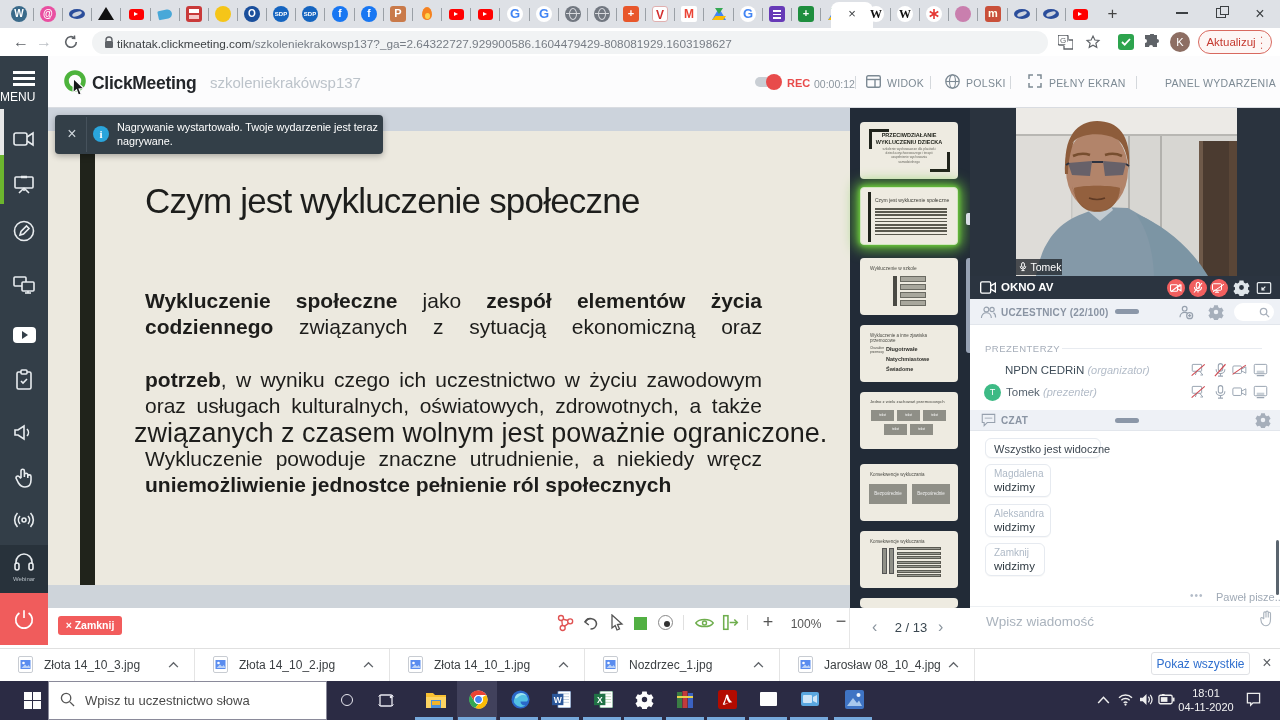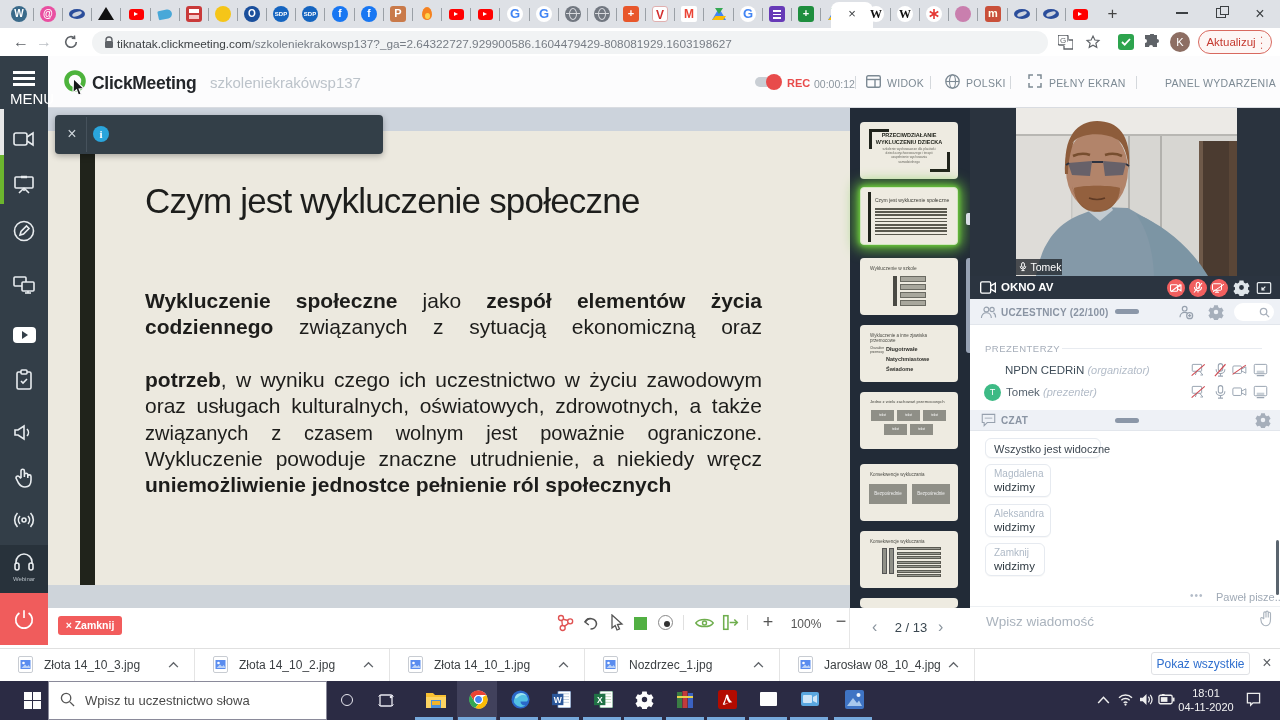--- a/index.html
+++ b/index.html
@@ -179,21 +179,21 @@
         <path d="M13 9 L13 13 L9 13"></path>
       </g>
     </svg>
 <div class="a" style="left:1049px;top:77px;width:85px;height:12px;color:#7d8a94;font-size:10.5px;letter-spacing:0.3px;">PEŁNY EKRAN</div>
 <div class="a" style="left:1136px;top:76px;width:1px;height:13px;background:#d4d8dc;"></div>
 <div class="a" style="left:1165px;top:77px;width:115px;height:12px;color:#7d8a94;font-size:10.5px;letter-spacing:0.3px;">PANEL WYDARZENIA</div>
 <div class="a" style="left:0;top:56px;width:48px;height:537px;background:#333e48;"></div>
 <div class="a" style="left:13px;top:71px;width:22px;height:2.5px;background:#fff;"></div>
 <div class="a" style="left:13px;top:77px;width:22px;height:2.5px;background:#fff;"></div>
 <div class="a" style="left:13px;top:83px;width:22px;height:2.5px;background:#fff;"></div>
-<div class="a" style="left:0;top:90px;width:64px;height:11px;color:#fff;font-size:15px;text-align:center;">MENU</div>
+<div class="a" style="left:0;top:90px;width:64px;height:11px;color:#fff;font-size:12px;text-align:left;">MENU</div>
 <div class="a" style="left:0;top:109px;width:4px;height:46px;background:#e8e8e8;"></div>
 <div class="a" style="left:0;top:155px;width:4px;height:49px;background:#6cb52e;"></div>
 <svg class="a" style="left:12px;top:127px;" width="24" height="24" viewBox="0 0 24 24" fill="none" stroke="#e8ecef" stroke-width="1.6">
       <rect x="2" y="6" width="13" height="12" rx="2"></rect>
       <path d="M15 10 L21 6 V18 L15 14"></path>
     </svg>
 <svg class="a" style="left:12px;top:173px;" width="24" height="24" viewBox="0 0 24 24" fill="none" stroke="#e8ecef" stroke-width="1.6">
       <rect x="3" y="4" width="18" height="11" rx="1"></rect>
       <line x1="12" y1="15" x2="12" y2="18"></line>
       <line x1="12" y1="15" x2="7" y2="20"></line>
@@ -242,21 +242,21 @@
       <line x1="12" y1="2.5" x2="12" y2="11"></line>
     </svg>
 <div class="a" style="left:48px;top:108px;width:802px;height:23px;background:#ccd3dc;"></div>
 <div class="a" style="left:48px;top:131px;width:802px;height:454px;background:#ece9df;"></div>
 <div class="a" style="left:80px;top:131px;width:15px;height:454px;background:#20231b;"></div>
 <div class="a" style="left:145px;top:181px;width:640px;height:42px;color:#1d1e1c;font-size:35px;letter-spacing:-0.8px;">Czym jest wykluczenie społeczne</div>
 <div class="a" style="left:145px;top:288px;width:617px;height:26px;color:#1d1d1b;font-size:21px;line-height:26px;text-align:justify;text-align-last:justify;white-space:nowrap;font-stretch:condensed;"><b>Wykluczenie społeczne</b> jako <b>zespół elementów życia</b></div>
 <div class="a" style="left:145px;top:314.3px;width:617px;height:26px;color:#1d1d1b;font-size:21px;line-height:26px;text-align:justify;text-align-last:justify;white-space:nowrap;font-stretch:condensed;"><b>codziennego</b> związanych z sytuacją ekonomiczną oraz</div>
 <div class="a" style="left:145px;top:393.20000000000005px;width:617px;height:26px;color:#1d1d1b;font-size:21px;line-height:26px;text-align:justify;text-align-last:justify;white-space:nowrap;font-stretch:condensed;">oraz usługach kulturalnych, oświatowych, zdrowotnych, a także</div>
 <div class="a" style="left:145px;top:366.90000000000003px;width:617px;height:26px;color:#1d1d1b;font-size:21px;line-height:26px;text-align:justify;text-align-last:justify;white-space:nowrap;font-stretch:condensed;"><b>potrzeb</b>, w wyniku czego ich uczestnictwo w życiu zawodowym</div>
-<div class="a" style="left:145px;top:419.50000000000006px;width:617px;height:26px;color:#1d1d1b;font-size:20px;line-height:26px;text-align:justify;text-align-last:justify;white-space:nowrap;font-stretch:condensed;">związanych z czasem wolnym jest poważnie ograniczone.</div>
+<div class="a" style="left:134px;top:419.50000000000006px;width:617px;height:26px;color:#1d1d1b;font-size:27px;line-height:26px;text-align:justify;text-align-last:justify;white-space:nowrap;font-stretch:condensed;">związanych z czasem wolnym jest poważnie ograniczone.</div>
 <div class="a" style="left:145px;top:472.1000000000001px;width:617px;height:26px;color:#1d1d1b;font-size:21px;line-height:26px;white-space:nowrap;font-stretch:condensed;"><b>uniemożliwienie jednostce pełnienie ról społecznych</b></div>
 <div class="a" style="left:145px;top:445.80000000000007px;width:617px;height:26px;color:#1d1d1b;font-size:21px;line-height:26px;text-align:justify;text-align-last:justify;white-space:nowrap;font-stretch:condensed;">Wykluczenie powoduje znaczne utrudnienie, a niekiedy wręcz</div>
 <div class="a" style="left:48px;top:585px;width:802px;height:23px;background:#ced4da;"></div>
 <div class="a" style="left:48px;top:608px;width:802px;height:40px;background:#fff;"></div>
 <div class="a" style="left:58px;top:616px;width:64px;height:19px;background:#f25c5c;border-radius:3px;color:#fff;font-size:10.5px;font-weight:bold;text-align:center;line-height:19px;">× Zamknij</div>
 <svg class="a" style="left:556px;top:613px;" width="20" height="20" viewBox="0 0 24 24" fill="none" stroke="#e05252" stroke-width="1.6">
       <circle cx="6" cy="6" r="3"></circle>
       <circle cx="17" cy="10" r="3"></circle>
       <circle cx="8" cy="18" r="3"></circle>
       <line x1="8.5" y1="7.5" x2="14.5" y2="9"></line>
@@ -690,12 +690,13 @@
     </svg>
 <div class="a" style="left:1180px;top:687px;width:52px;height:12px;color:#f2f2f2;font-size:11px;text-align:center;">18:01</div>
 <div class="a" style="left:1174px;top:701px;width:64px;height:12px;color:#f2f2f2;font-size:11px;text-align:center;">04-11-2020</div>
 <svg class="a" style="left:1246px;top:692px;" width="15" height="15" viewBox="0 0 16 16" fill="none" stroke="#eee" stroke-width="1.4">
       <path d="M1.5 1.5 h13 v10 h-7 l-2.5 2.5 v-2.5 h-3.5 Z"></path>
     </svg>
 <div class="a" style="left:55px;top:115px;width:328px;height:39px;background:#333f48;border-radius:4px;box-shadow:0 2px 6px rgba(0,0,0,0.3);"></div>
 <div class="a" style="left:62px;top:124px;width:20px;height:20px;color:#cfd6db;font-size:16px;line-height:20px;text-align:center;">×</div>
 <div class="a" style="left:86px;top:117px;width:1px;height:35px;background:#46525c;"></div>
 <div class="a" style="left:93px;top:126px;width:16px;height:16px;border-radius:50%;background:#2aa5dc;color:#fff;font-size:11px;font-weight:bold;text-align:center;line-height:16px;font-family:'Liberation Serif',serif;">i</div>
+<div class="a" style="left:117px;top:121px;width:272px;height:28px;color:#fff;font-size:10.8px;line-height:13.5px;">Nagrywanie wystartowało. Twoje wydarzenie jest teraz nagrywane.</div>
 </div>
 </body></html>

